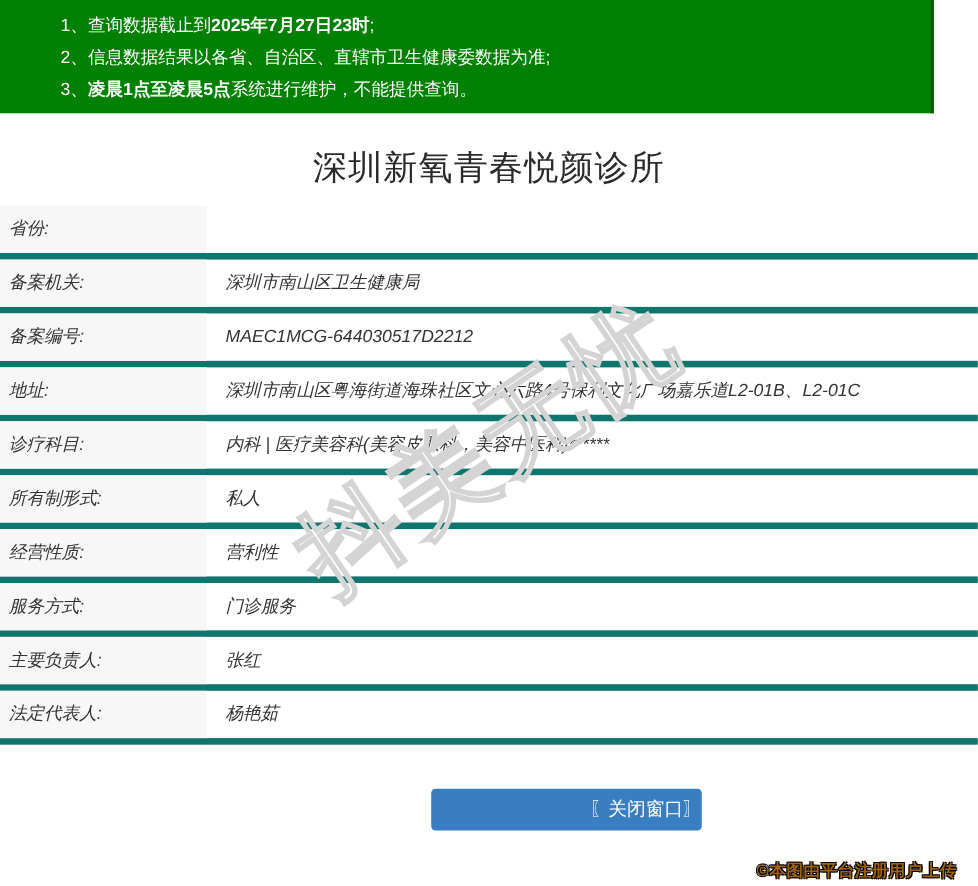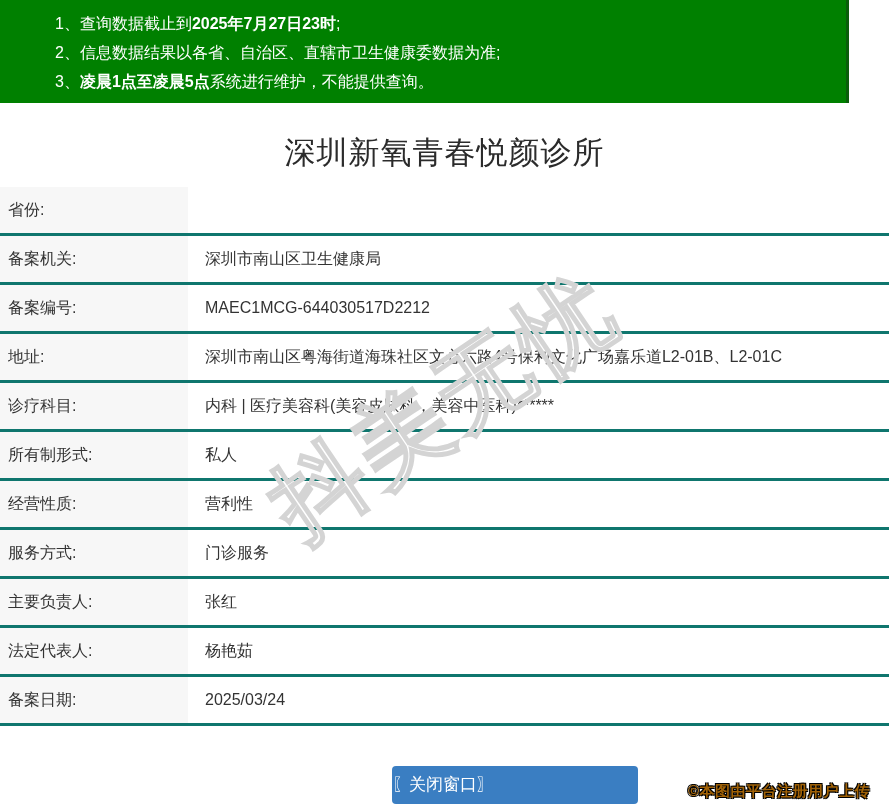--- a/index.html
+++ b/index.html
@@ -45,21 +45,22 @@
   }
 
   
   .info-table {
     margin-top: 13px;
     width: 889px;
   }
   .info-row {
     display: flex;
     height: 49px;
-    border-bottom: 3px solid #0f766e;
+    border-bottom: 6px solid #0f766e;
+    font-style: italic;
   }
   .info-label {
     width: 188px;
     background: #f7f7f7;
     display: flex;
     align-items: center;
     padding-left: 8px;
     font-size: 16px;
     color: #333;
   }
@@ -97,21 +98,21 @@
     margin: 40px 0 0 392px;
     width: 246px;
     height: 38px;
     background: #3a7ec2;
     color: #ffffff;
     font-size: 17px;
     font-family: "Liberation Sans", "DejaVu Sans", sans-serif;
     border: none;
     border-radius: 4px;
     cursor: pointer;
-    text-align: left;
+    text-align: right;
     line-height: 38px;
   }
   .attribution {
     position: absolute;
     right: 19px;
     bottom: 4px;
     font-size: 15px;
     font-weight: bold;
     color: #a16207;
     text-shadow: -1px -1px 0 #000, 1px -1px 0 #000, -1px 1px 0 #000, 1px 1px 0 #000;
@@ -163,23 +164,19 @@
     <div class="info-value">门诊服务</div>
   </div>
   <div class="info-row">
     <div class="info-label">主要负责人:</div>
     <div class="info-value">张红</div>
   </div>
   <div class="info-row">
     <div class="info-label">法定代表人:</div>
     <div class="info-value">杨艳茹</div>
   </div>
-  <div class="info-row">
-    <div class="info-label">备案日期:</div>
-    <div class="info-value">2025/03/24</div>
-  </div>
 </div>
 
 <div class="watermark">抖美无忧</div>
 
 <button class="close-button">〖关闭窗口〗</button>
 
 <div class="attribution">©本图由平台注册用户上传</div>
 
 </body></html>

